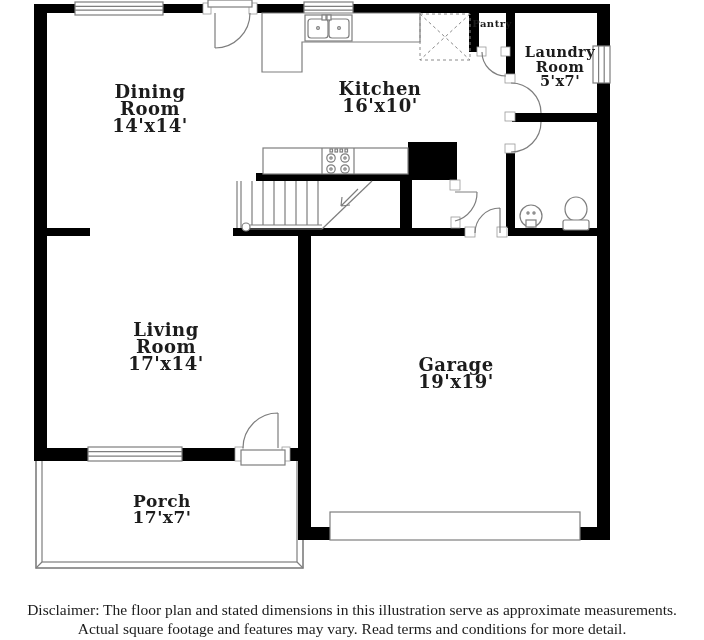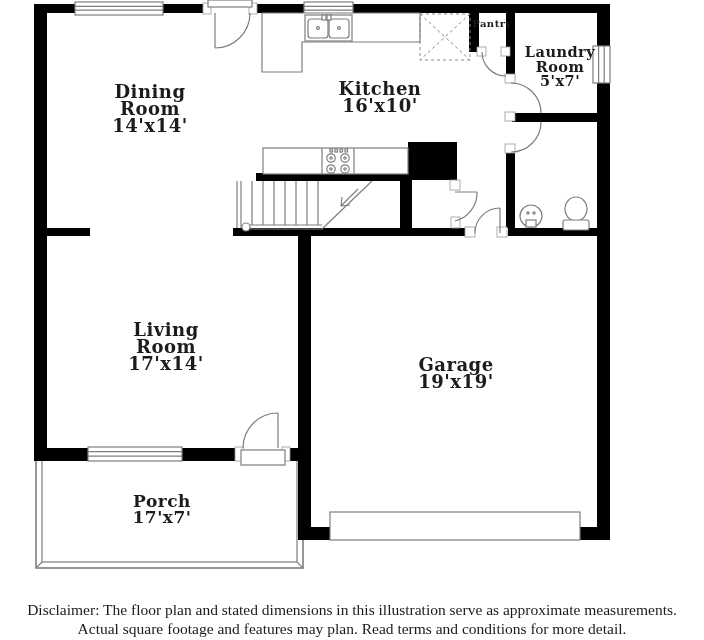--- a/index.html
+++ b/index.html
@@ -200,15 +200,15 @@
       <text class="roomlabel fs-main" x="456" y="388">19'x19'</text>
     </g>
     <g>
       <text class="roomlabel fs-porch" x="162" y="507">Porch</text>
       <text class="roomlabel fs-porch" x="162" y="523">17'x7'</text>
     </g>
   </svg>
 
   <div id="disclaimer">
     <div>Disclaimer: The floor plan and stated dimensions in this illustration serve as approximate measurements.</div>
-    <div>Actual square footage and features may plan. Read terms and conditions for more detail.</div>
+    <div>Actual square footage and features may vary. Read terms and conditions for more detail.</div>
   </div>
 </div>
 
 </body></html>

